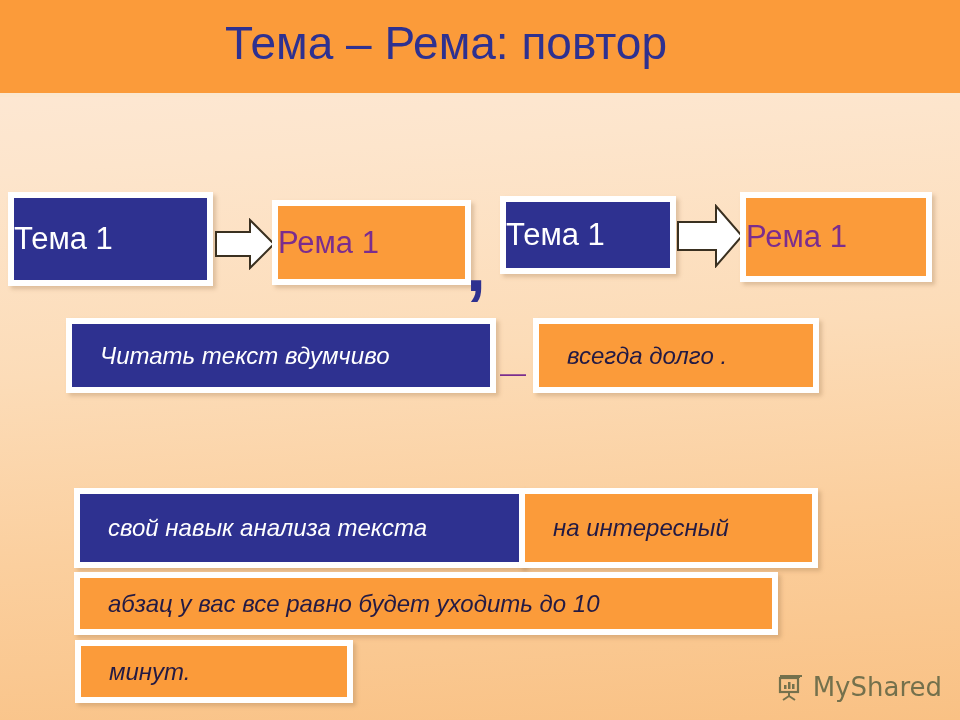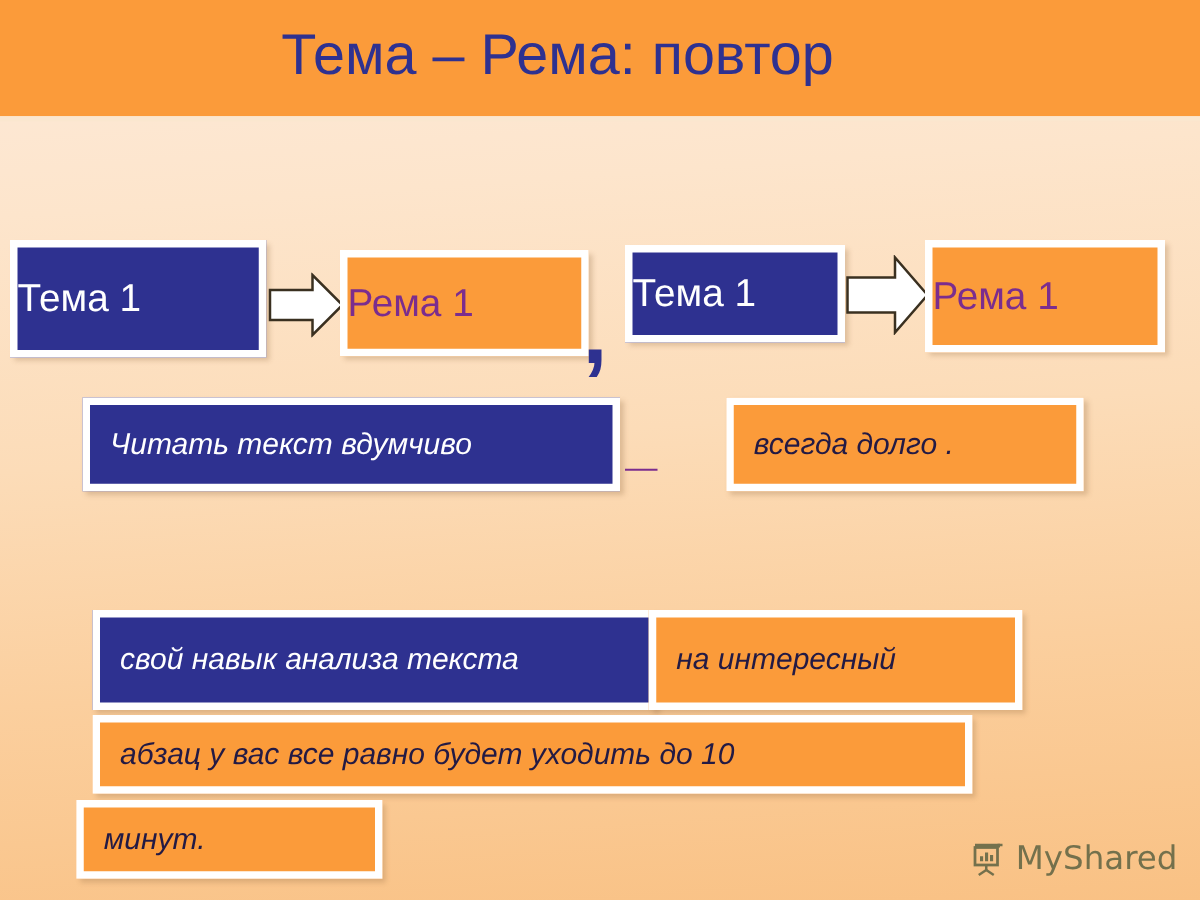--- a/index.html
+++ b/index.html
@@ -77,21 +77,21 @@
   .lbl-dark   { color: #231a44; }
 
   
   .toprow .txt {
     font-size: 31px;
     font-style: normal;
   }
   
   .bodyrow .txt {
     font-size: 24px;
-    padding-left: 16px;
+    padding-left: 28px;
     font-style: italic;
   }
 
   
   .arrow {
     position: absolute;
   }
   .arrow svg { display: block; }
 
   
@@ -166,38 +166,38 @@
   <div class="shape orange toprow" style="left:740px; top:192px; width:192px; height:90px;">
     <span class="txt lbl-purple">Рема 1</span>
   </div>
 
   <div class="shape blue bodyrow" style="left:66px; top:318px; width:430px; height:75px;">
     <span class="txt lbl-white">Читать текст вдумчиво</span>
   </div>
 
   <div id="em-dash" style="left:500px; top:360px;">—</div>
 
-  <div class="shape orange bodyrow" style="left:533px; top:318px; width:286px; height:75px;margin-left:48px;">
+  <div class="shape orange bodyrow" style="left:533px; top:318px; width:286px; height:75px;">
     <span class="txt lbl-dark">всегда долго .</span>
   </div>
 
 
   <div class="shape blue bodyrow" style="left:74px; top:488px; width:451px; height:80px;">
     <span class="txt lbl-white">свой навык анализа текста</span>
   </div>
 
   <div class="shape orange bodyrow" style="left:519px; top:488px; width:299px; height:80px;">
     <span class="txt lbl-dark">на интересный</span>
   </div>
 
   <div class="shape orange bodyrow" style="left:74px; top:572px; width:704px; height:63px;">
     <span class="txt lbl-dark">абзац у вас все равно будет уходить до 10</span>
   </div>
 
-  <div class="shape orange bodyrow" style="left:61px; top:640px; width:245px; height:63px;">
+  <div class="shape orange bodyrow" style="left:75px; top:640px; width:278px; height:63px;">
     <span class="txt lbl-dark">минут.</span>
   </div>
 
   <div id="watermark">
     <span class="wm-icon">
       <svg width="30" height="30" viewBox="0 0 30 30">
         <rect x="4" y="3" width="20" height="3" fill="#4f5a3c"></rect>
         <rect x="4" y="6" width="18" height="14" fill="none" stroke="#4f5a3c" stroke-width="2.2"></rect>
         <rect x="8" y="13" width="2.5" height="4" fill="#4f5a3c"></rect>
         <rect x="12" y="10" width="2.5" height="7" fill="#4f5a3c"></rect>

